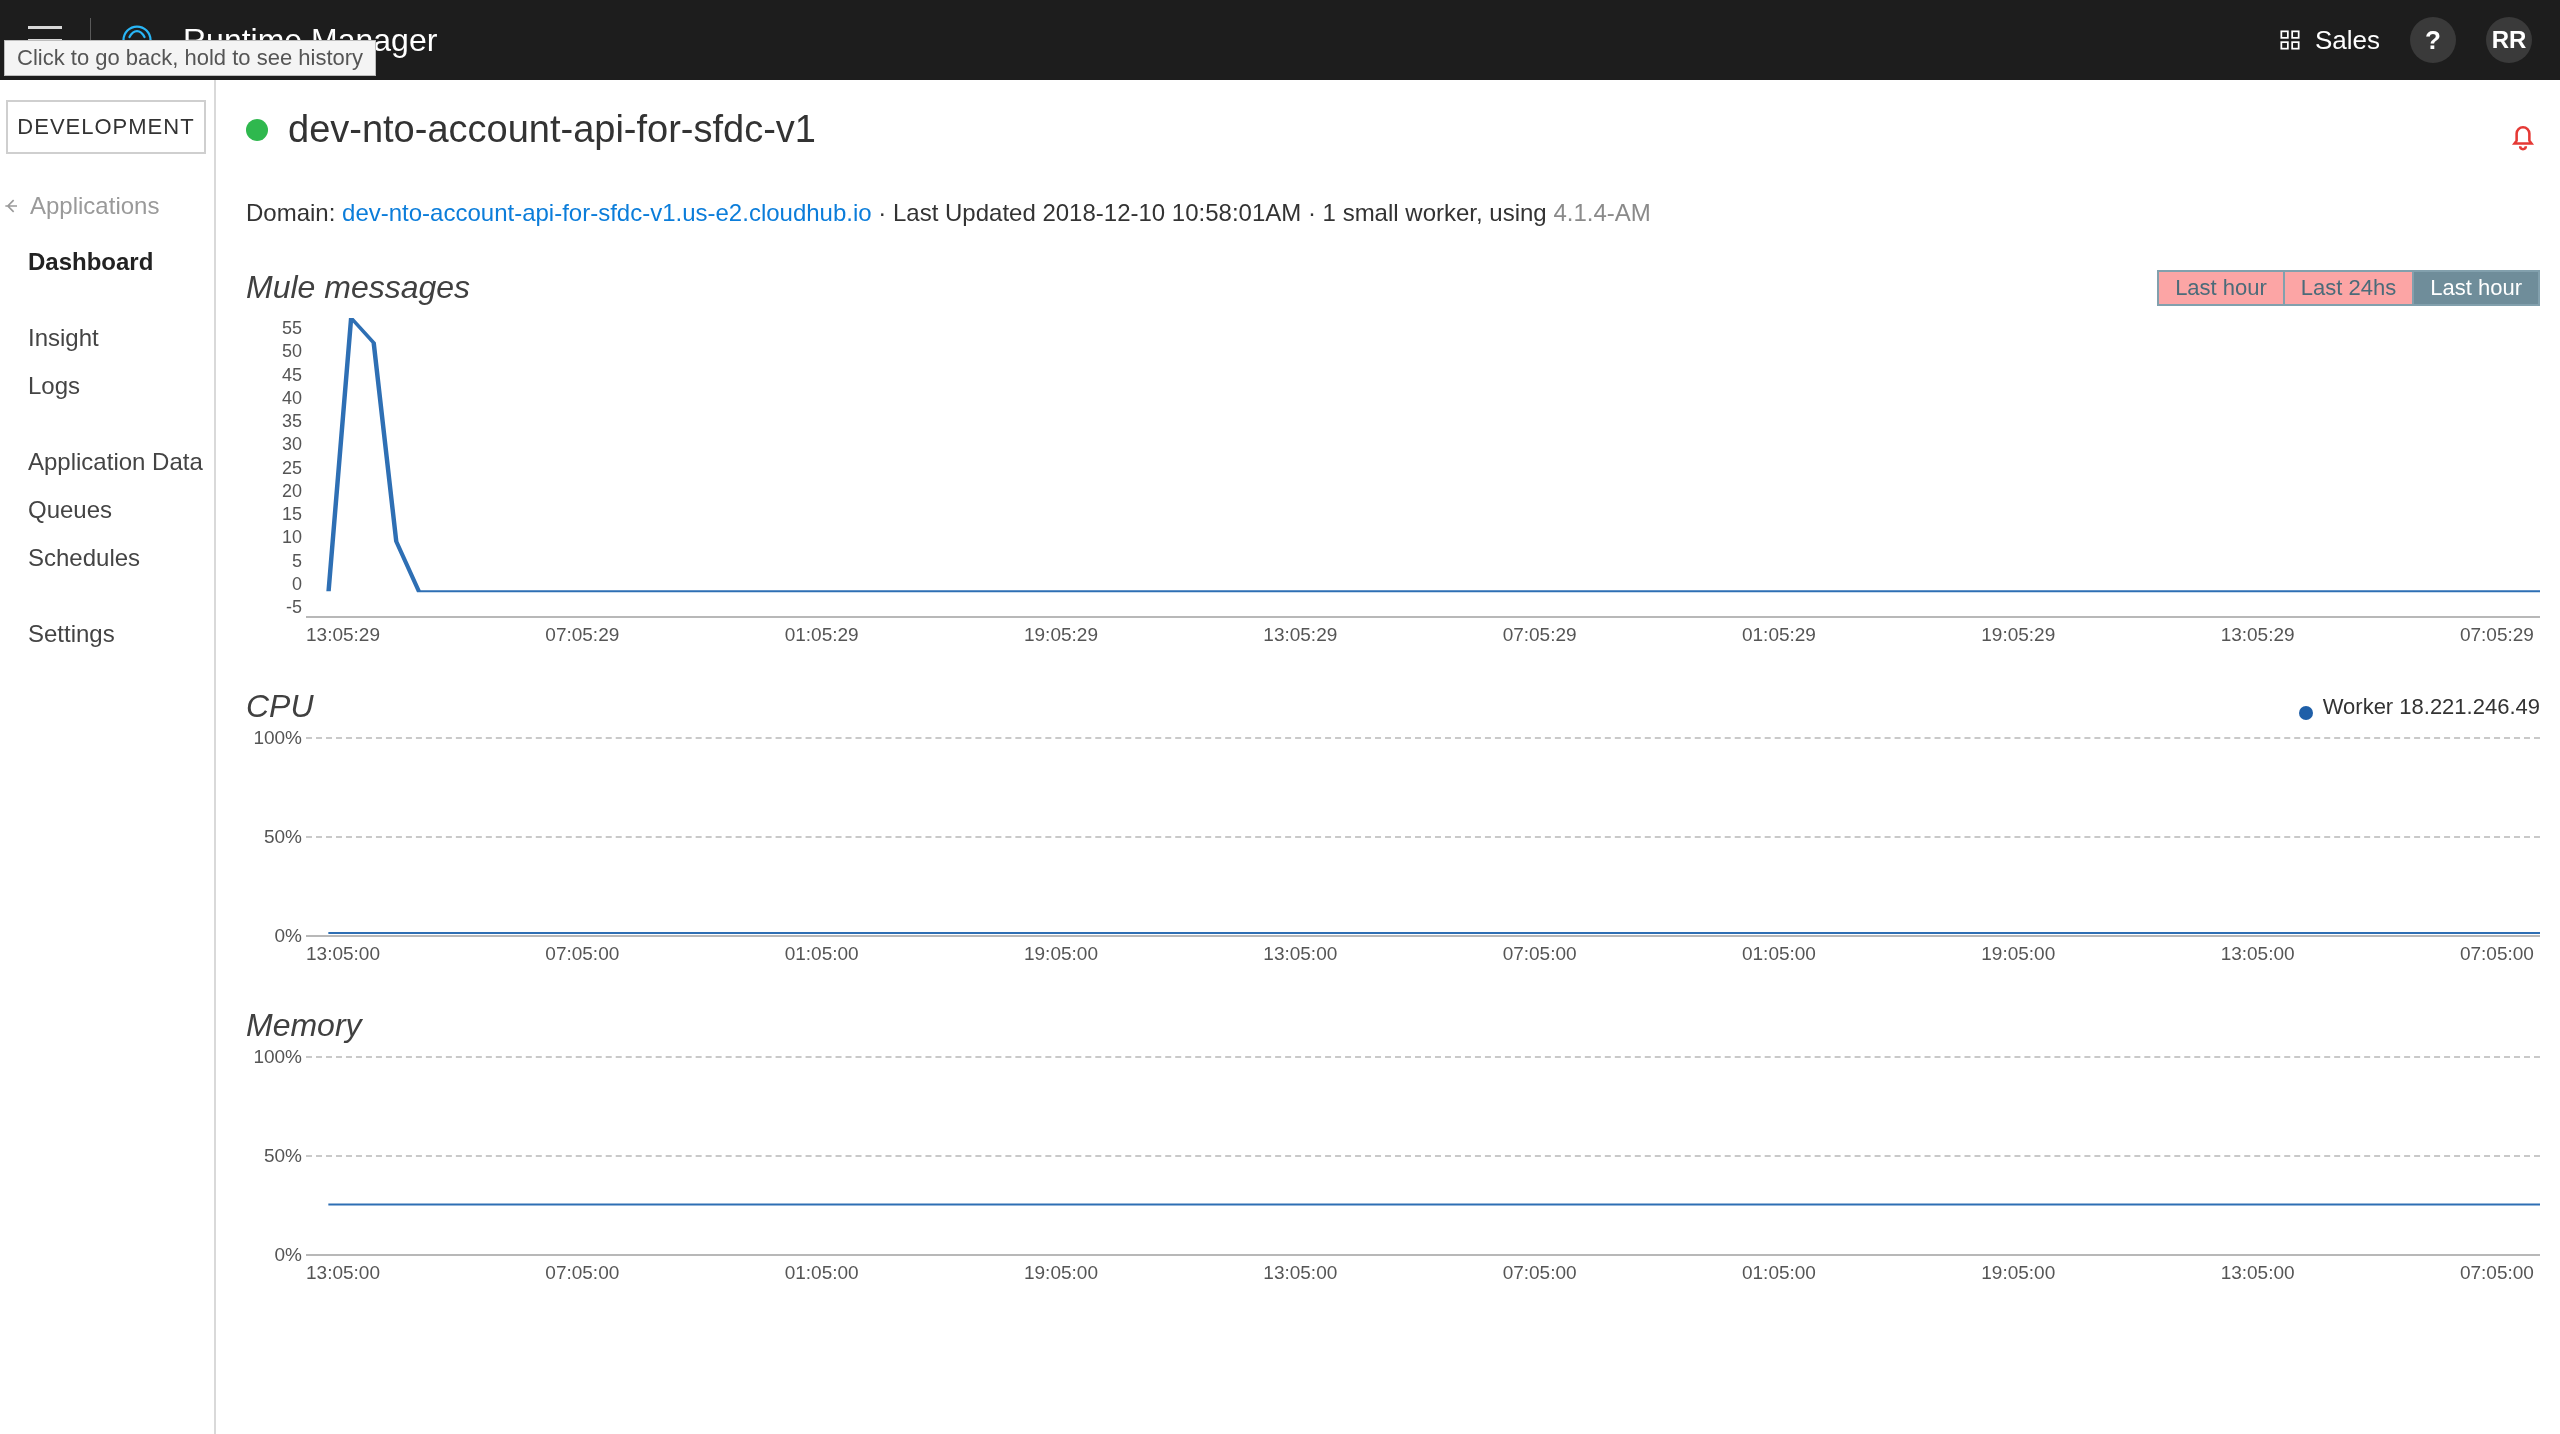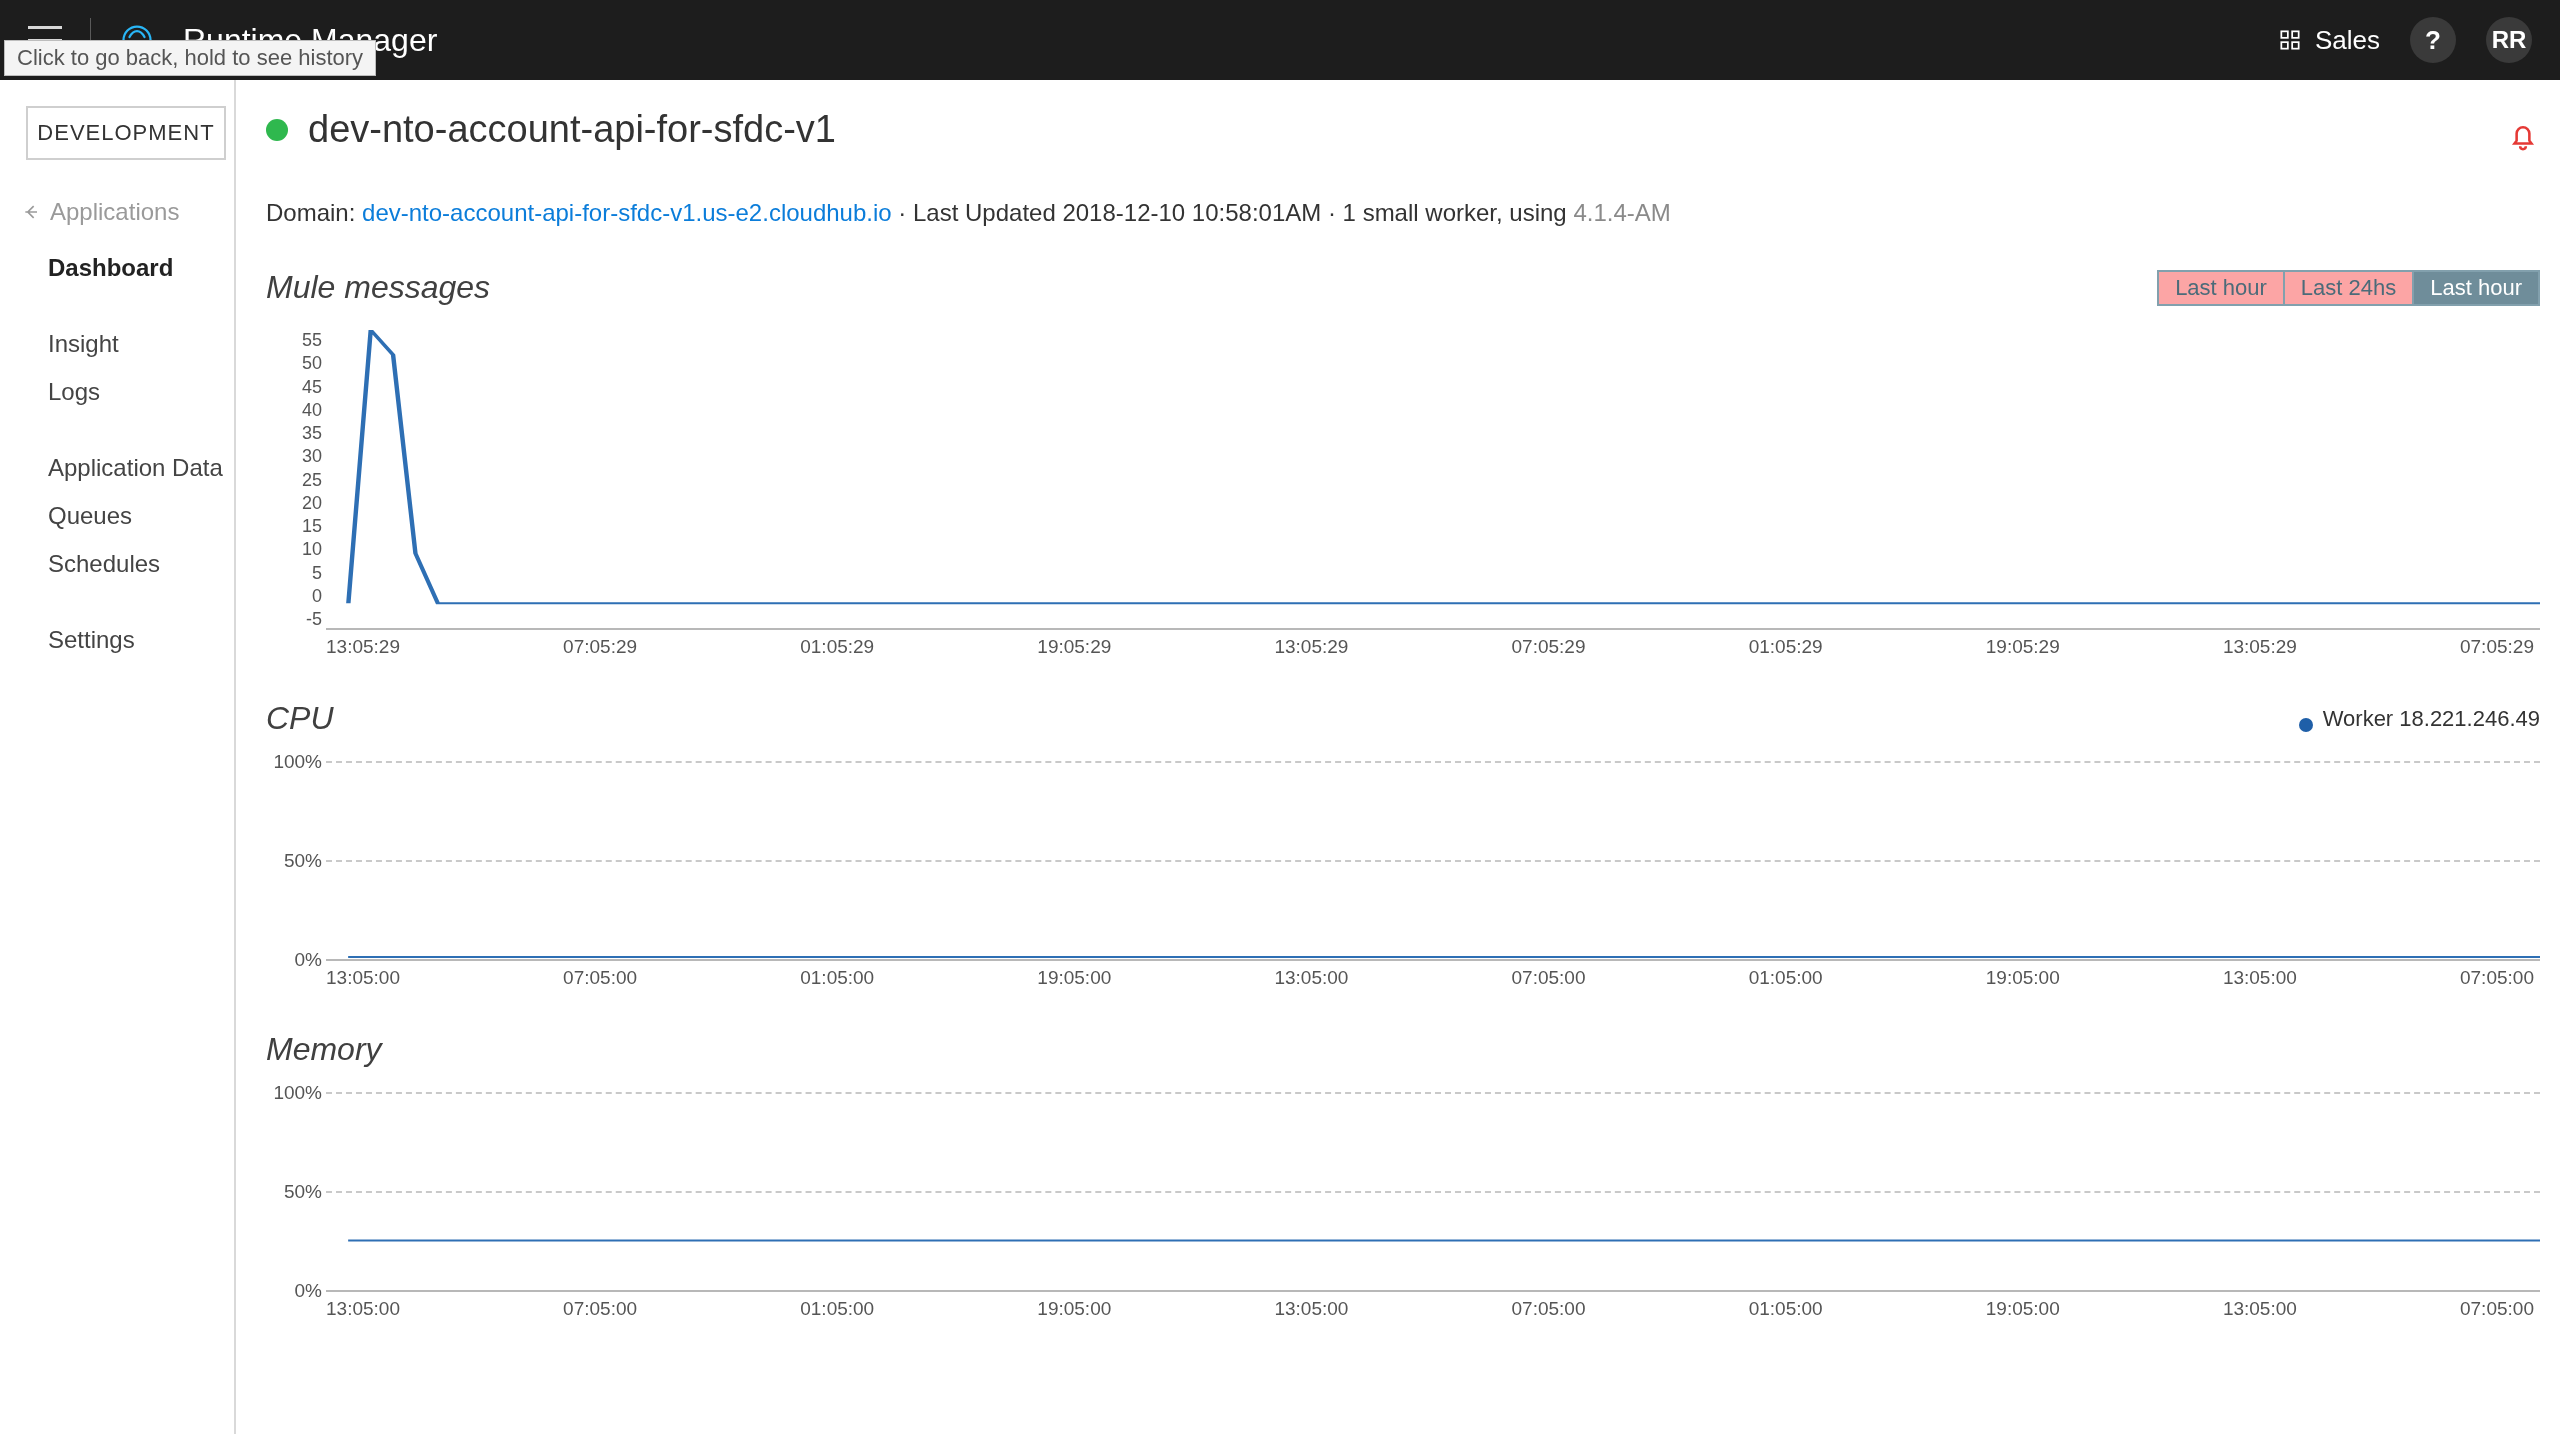--- a/index.html
+++ b/index.html
@@ -13,21 +13,21 @@
   .logo-cloud { width:36px; height:36px; }
   .app-title { font-size:32px; font-weight:300; color:#fff; }
   .topbar-right { display:flex; align-items:center; gap:30px; }
   .business-link { display:flex; align-items:center; gap:12px; font-size:26px; color:#fff; cursor:pointer;}
   .circle-btn { width:46px; height:46px; border-radius:50%; background:#3a3a3a; color:#fff; display:flex; align-items:center; justify-content:center; font-size:24px; font-weight:600; cursor:pointer;}
   .help-q { font-size:26px; font-weight:700; }
   
   .back-tooltip { position:absolute; top:40px; left:4px; background:#f4f4f4; border:1px solid #bdbdbd; color:#555; font-size:22px; padding:4px 12px; height:36px; display:flex; align-items:center; }
   
   .body { display:flex; height:calc(100% - 80px); }
-  .sidebar { width:216px; border-right:2px solid #d9d9d9; padding-top:26px; position:relative; background:#fff;margin-left:20px; }
+  .sidebar { width:216px; border-right:2px solid #d9d9d9; padding-top:20px; position:relative; background:#fff; }
   .env-pill { margin:0 0 30px 6px; width:200px; height:54px; border:2px solid #cfcfcf; display:flex; align-items:center; justify-content:center; font-size:22px; letter-spacing:1px; color:#333; }
   .apps-link { display:flex; align-items:center; gap:8px; color:#9a9a9a; font-size:24px; padding:8px 4px 18px 4px; cursor:pointer; margin-left:-2px;}
   .apps-link svg{flex-shrink:0;}
   .nav { display:flex; flex-direction:column; }
   .nav-item { font-size:24px; color:#444; padding:10px 0 10px 28px; cursor:pointer; }
   .nav-item.active { font-weight:700; color:#222; }
   .nav-spacer { height:28px; }
   
   .main { flex:1; overflow:auto; padding:28px 20px 30px 30px; position:relative; }
   .page-header { display:flex; align-items:center; gap:20px;text-align:center; }
@@ -40,21 +40,21 @@
   
   .chart-section { margin-top:42px; }
   .chart-title-row { display:flex; align-items:center; justify-content:space-between; }
   .chart-title { font-size:32px; font-weight:300; color:#404040;font-style:italic; }
   .range-switch { display:flex; border:2px solid #82a0ad; height:36px; align-items:stretch; font-size:22px; }
   .range-btn { padding:0 16px; display:flex; align-items:center; color:#4b6b79; border-right:2px solid #82a0ad; cursor:pointer; background:#fca5a5;}
   .range-btn:last-child{border-right:none;}
   .range-btn.active { background:#6f8d9a; color:#fff; }
   .legend { display:flex; align-items:flex-end; gap:10px; font-size:22px; color:#333; }
   .legend-dot { width:14px; height:14px; border-radius:50%; background:#1f5fa8; }
-  .chart-box { margin-top:24px; }
+  .chart-box { margin-top:12px; }
   .chart-inner { position:relative; margin-left:60px; }
   .xaxis { display:flex; justify-content:space-between; margin-left:60px; margin-top:6px; font-size:19px; color:#555; padding-right:6px;}
   .yaxis { position:absolute; left:-60px; top:0; bottom:0; width:56px; display:flex; flex-direction:column; justify-content:space-between; align-items:flex-end; font-size:18px; color:#555; }
   .plot { position:relative; border-bottom:2px solid #b8b8b8; }
   .grid-line { position:absolute; left:0; right:0; border-top:2px dashed #c9c9c9; }
   svg.line { position:absolute; left:0; top:0; width:100%; height:100%; }
   .yaxis-pct { position:absolute; left:-60px; width:56px; text-align:right; font-size:19px; color:#555; }
 </style>
 </head>
 <body>

